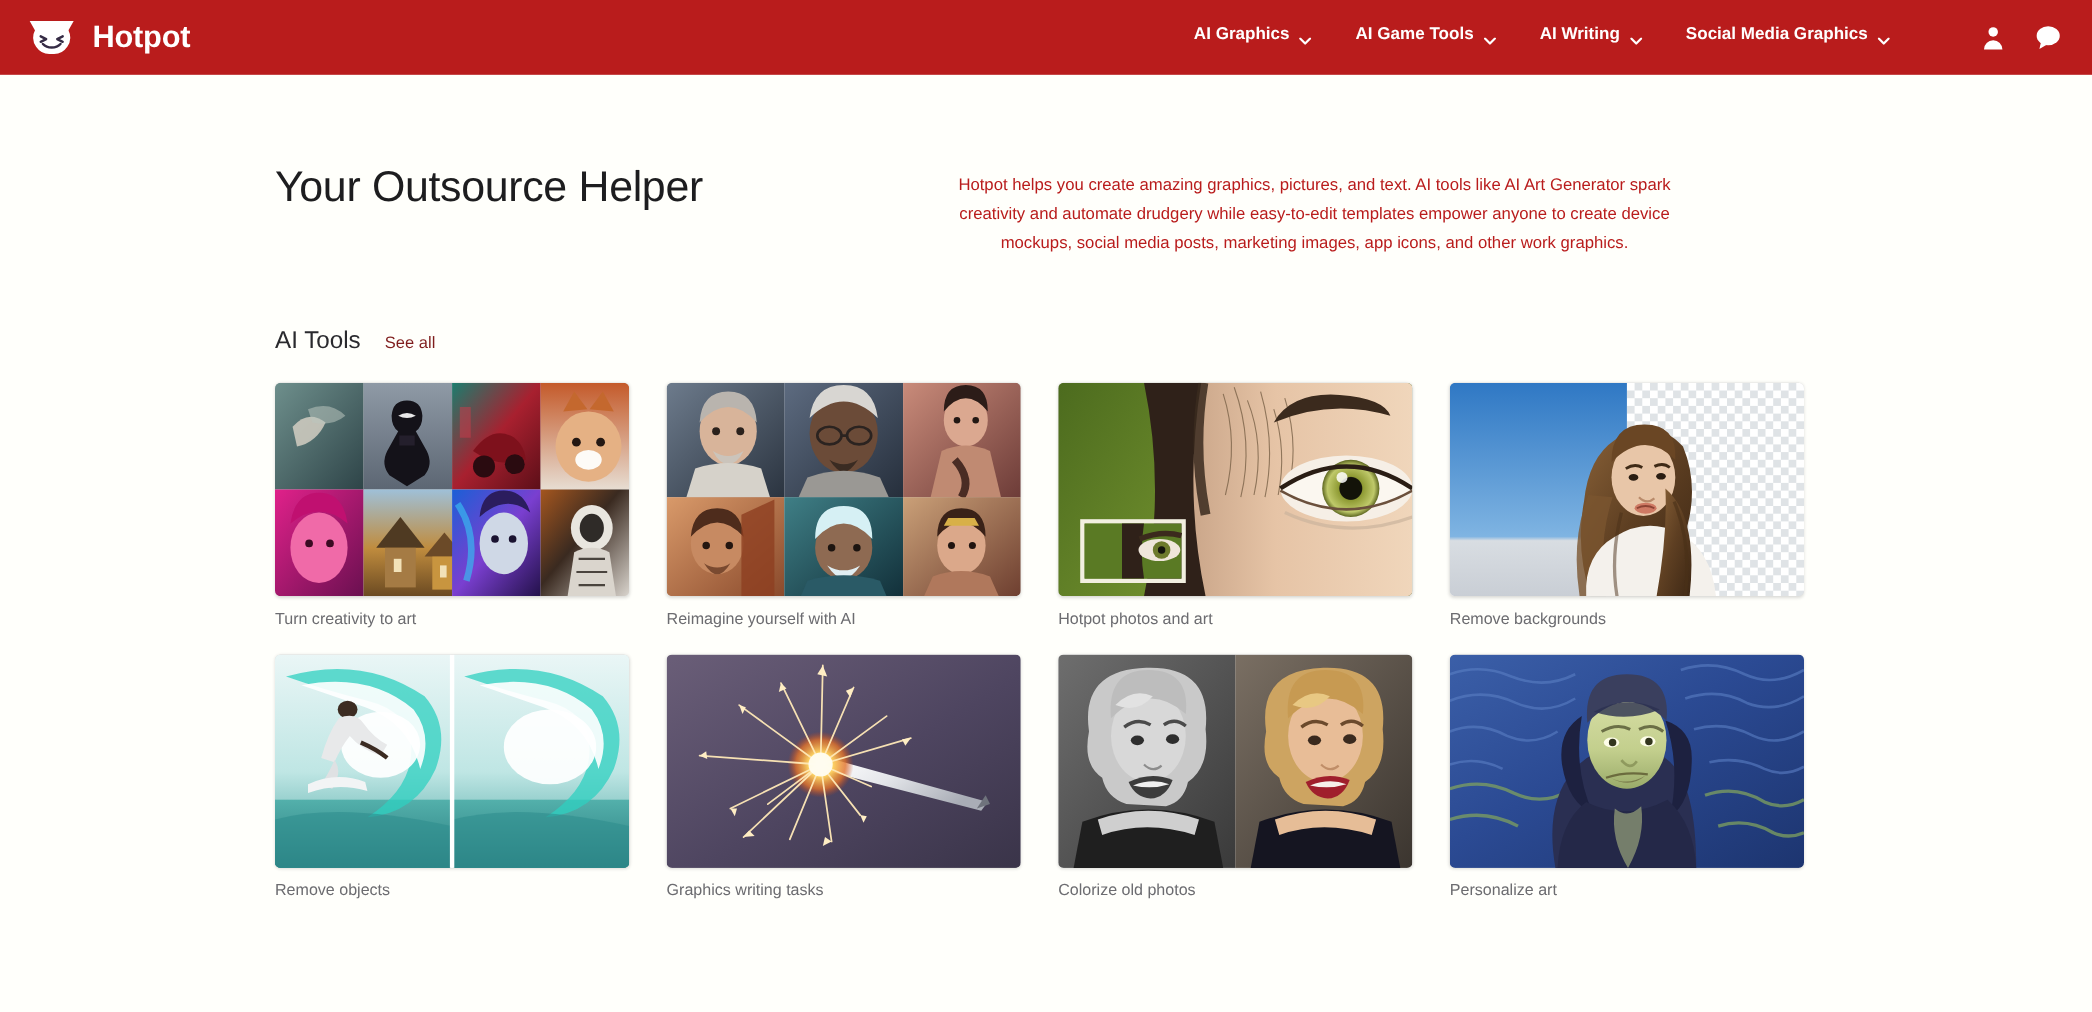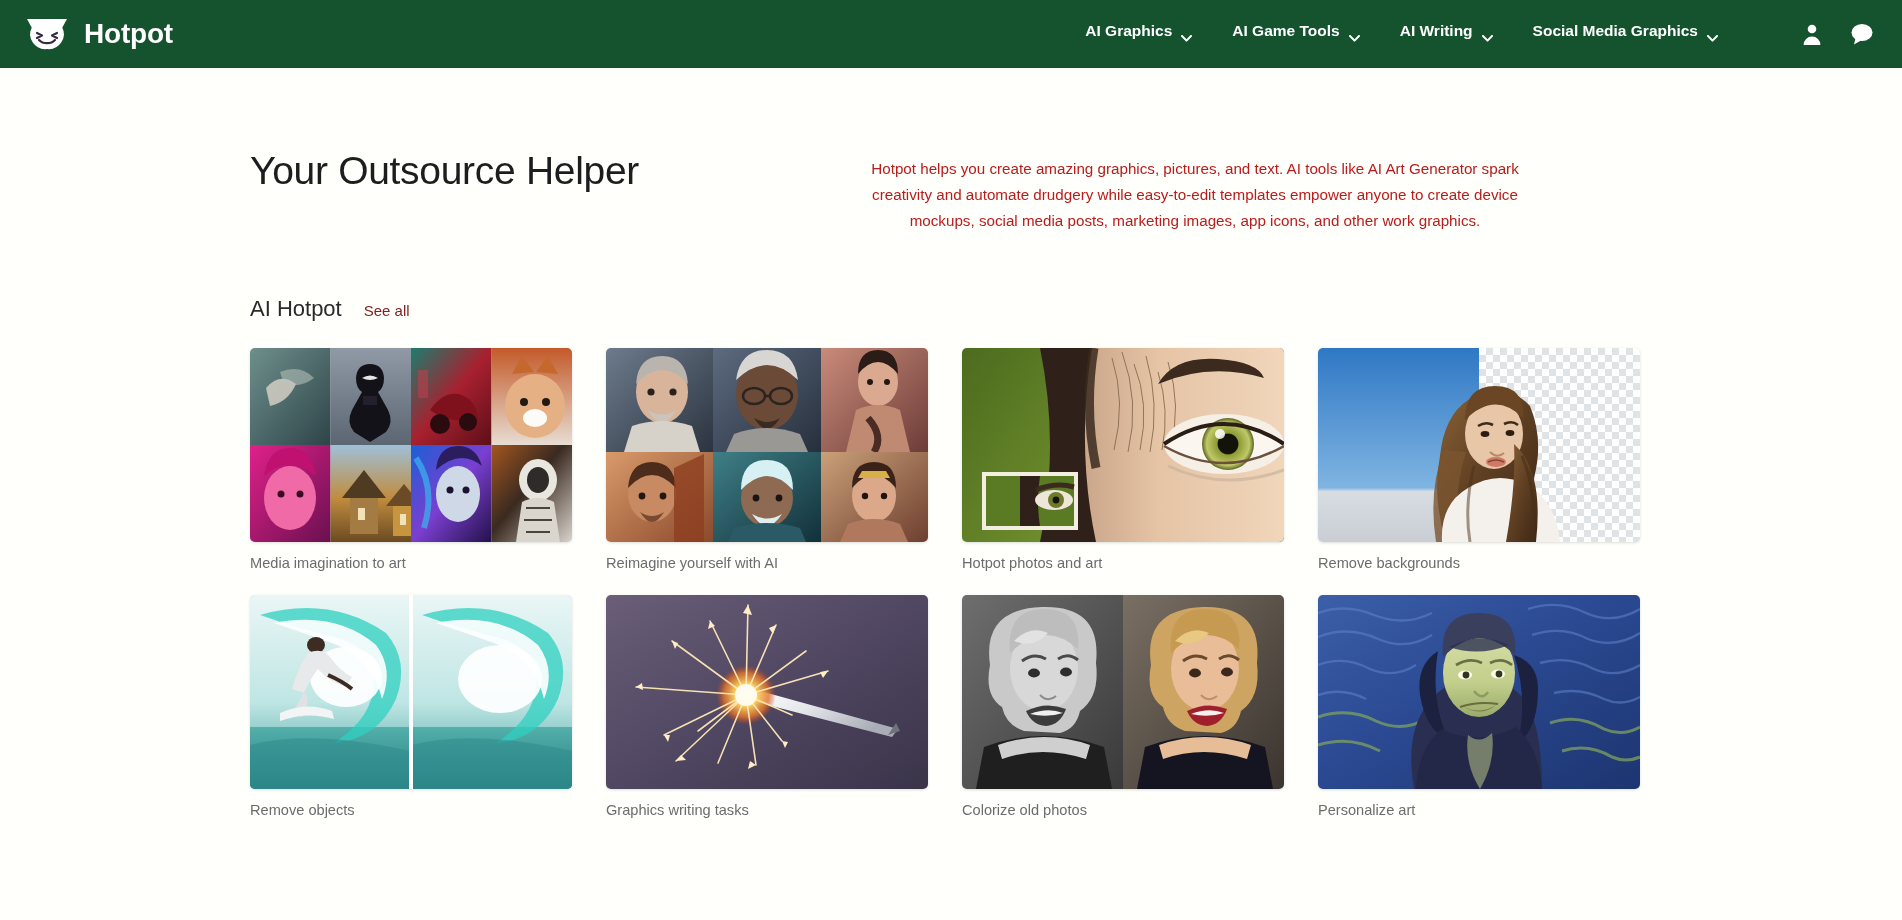--- a/index.html
+++ b/index.html
@@ -6,21 +6,21 @@
   html, body {
     width: 1902px; height: 920px;
     background: #fffffb;
     font-family: "Liberation Sans", sans-serif;
     overflow: hidden;
   }
 
   
   .header {
     height: 68px;
-    background: #14532d;
+    background: #b91c1c;
     display: flex;
     align-items: center;
     padding: 0 28px 0 24px;
     position: relative;
   }
   .brand { display: flex; align-items: center; gap: 14px; cursor: pointer; }
   .brand-logo { width: 46px; height: 36px; position: relative; }
   .brand-name {
     color: #ffffff;
     font-size: 28px;
@@ -188,21 +188,21 @@
 </div>
 
 <div class="hero">
   <h1 class="hero-title">Your Outsource Helper</h1>
   <p class="hero-desc">Hotpot helps you create amazing graphics, pictures, and text. AI tools like AI Art Generator spark creativity and automate drudgery while easy-to-edit templates empower anyone to create device mockups, social media posts, marketing images, app icons, and other work graphics.</p>
 </div>
 
 <div class="section">
 
   <div class="section-head">
-    <span class="section-title">AI Hotpot</span>
+    <span class="section-title">AI Tools</span>
     <span class="section-link">See all</span>
   </div>
 
   <div class="grid">
 
     <div class="card">
       <div class="card-thumb">
         <svg viewBox="0 0 322 194" preserveAspectRatio="none">
           <defs>
             <linearGradient id="a1" x1="0" y1="0" x2="1" y2="1">
@@ -279,21 +279,21 @@
           <circle cx="200" cy="142" r="3.5" fill="#1a1230"></circle>
             <circle cx="216" cy="142" r="3.5" fill="#1a1230"></circle>
           <path d="M166 110 q20 30 8 70" stroke="#39b7f0" stroke-width="6" fill="none" opacity=".7"></path>
           <rect x="241.5" y="97" width="80.5" height="97" fill="url(#a8)"></rect>
           <ellipse cx="288" cy="132" rx="19" ry="21" fill="#e9e6df"></ellipse>
           <ellipse cx="288" cy="132" rx="11" ry="13" fill="#2f2b28"></ellipse>
           <path d="M272 154 q16 -8 32 0 l6 40 h-44 Z" fill="#dad5cd"></path>
           <path d="M276 160 h24 M274 172 h28 M276 184 h24" stroke="#4a443e" stroke-width="2" fill="none"></path>
         </svg>
       </div>
-      <div class="card-label">Media imagination to art</div>
+      <div class="card-label">Turn creativity to art</div>
     </div>
 
     <div class="card">
       <div class="card-thumb">
         <svg viewBox="0 0 322 194" preserveAspectRatio="none">
           <defs>
             <linearGradient id="p1" x1="0" y1="0" x2="1" y2="1">
                 <stop offset="0" stop-color="#6d7b8c"></stop>
                 <stop offset="1" stop-color="#2b3440"></stop>
               </linearGradient>

